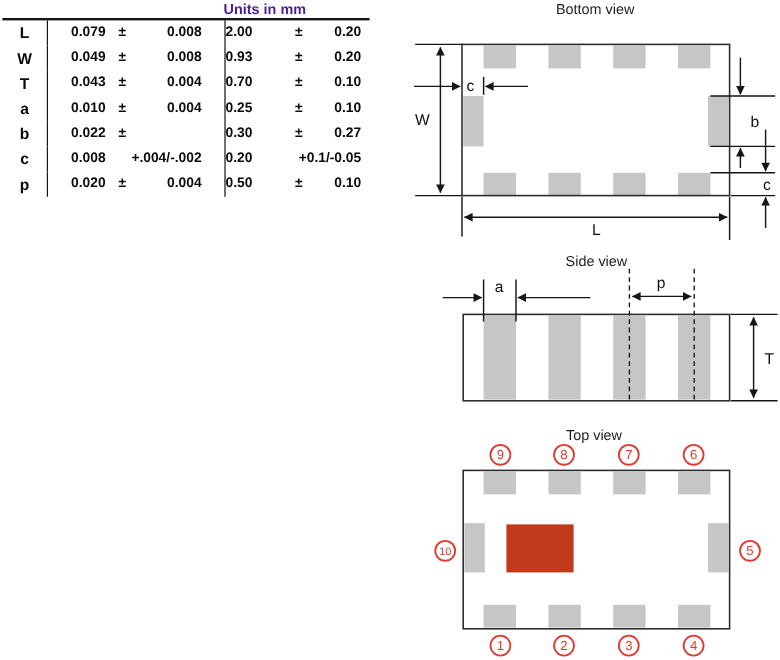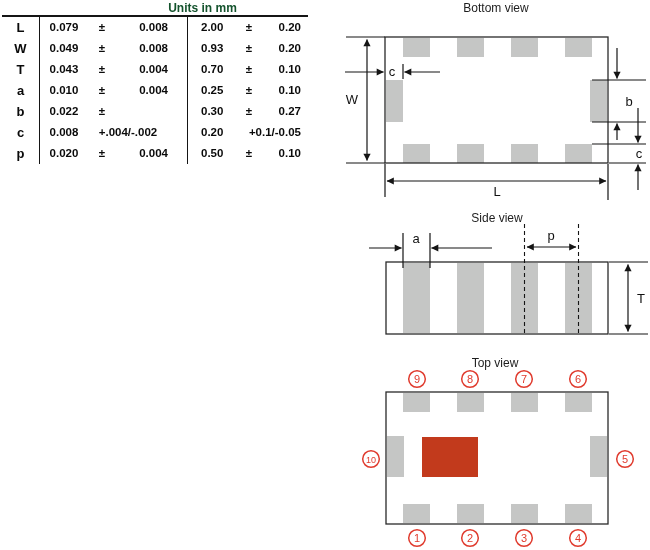--- a/index.html
+++ b/index.html
@@ -4,35 +4,35 @@
 <style>
   * { margin:0; padding:0; box-sizing:border-box; }
   html,body { background:#ffffff; }
   #canvas {
     position:relative; width:650px; height:550px; background:#fff;
     font-family:"Liberation Sans", sans-serif; color:#111; overflow:hidden;
   }
   
   .units-header {
     position:absolute; left:150px; top:1px; width:105px;
-    text-align:center; font-weight:bold; font-size:12px; color:#14532d;
+    text-align:right; font-weight:bold; font-size:12px; color:#4c1d95;
   }
   .top-rule { position:absolute; left:2px; top:15px; width:306px; height:2px; background:#151515; }
   .dim-table { position:absolute; left:2px; top:17px; }
   .tr {
     display:grid; grid-template-columns:38px 48px 28px 71px 50px 24px 40px;
     height:21px; line-height:21px; font-size:11.5px; font-weight:bold; color:#0a0a0a;
   }
   .td { white-space:nowrap; }
   .lbl   { grid-column:1; text-align:center; font-size:13px; border-right:1.6px solid #151515; }
-  .inval { grid-column:2; text-align:center; }
+  .inval { grid-column:2; text-align:right; }
   .pm    { grid-column:3; text-align:center; }
   .intol { grid-column:4; text-align:right; padding-right:19px; }
-  .wide-in { grid-column:3 / 5;text-align:center; }
-  .mmval { grid-column:5; border-left:1.6px solid #151515; padding-left:13px; }
+  .wide-in { grid-column:3 / 5; }
+  .mmval { grid-column:5; border-left:1.6px solid #151515; }
   .mmpm  { grid-column:6; text-align:center; }
   .mmtol { grid-column:7; text-align:right; }
   .wide-mm { grid-column:6 / 8; }
   
   #diagrams { position:absolute; left:0; top:0; width:650px; height:550px; }
   .ln  { stroke:#151515; stroke-width:1.2; fill:none; }
   .otl { stroke:#2a2a2a; stroke-width:1.3; fill:none; }
   .dash { stroke:#151515; stroke-width:1.1; fill:none; stroke-dasharray:4 3; }
   #diagrams text { font-family:"Liberation Sans", sans-serif; }
   .vtitle { font-size:12px; fill:#1d1d1d; text-anchor:middle; }

